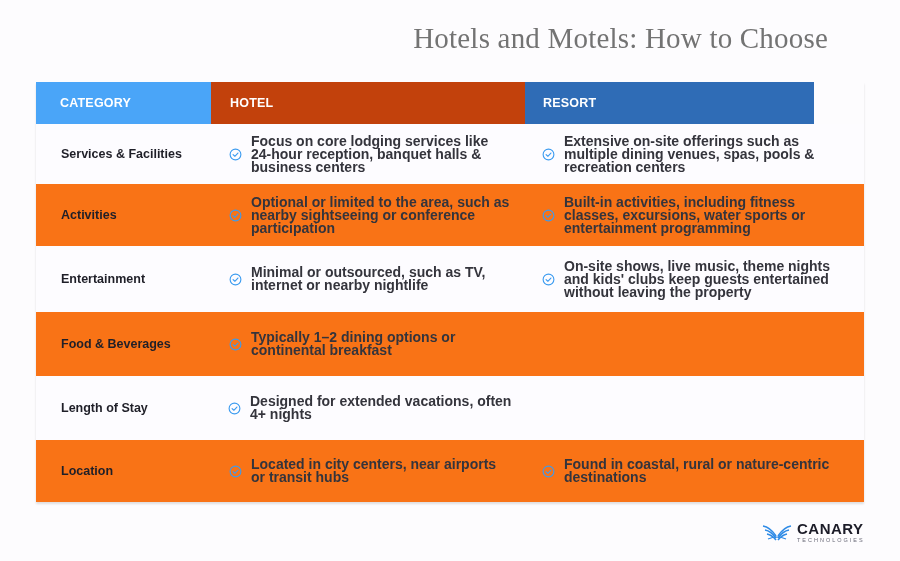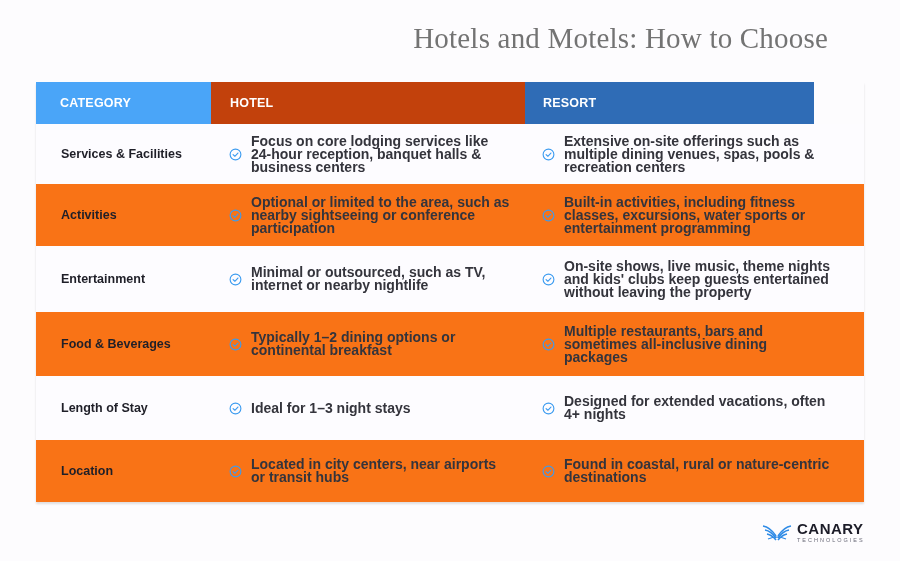--- a/index.html
+++ b/index.html
@@ -111,38 +111,24 @@
 
   <div class="row even" style="height:64px">
     <div class="cell-cat">Food &amp; Beverages</div>
     <div class="cell hotel">
       <svg class="check" viewBox="0 0 14 14">
           <circle cx="7" cy="7" r="5.8" fill="none" stroke="#3b9bf0" stroke-width="1.2"></circle>
           <path d="M4.4 7.1 L6.3 8.9 L9.6 5.4" fill="none" stroke="#3b9bf0" stroke-width="1.2" stroke-linecap="round" stroke-linejoin="round"></path>
         </svg>
       <span class="cell-text">Typically 1–2 dining options or continental breakfast</span>
     </div>
-    <div class="cell resort">
-      <svg class="check" viewBox="0 0 14 14">
-          <circle cx="7" cy="7" r="5.8" fill="none" stroke="#3b9bf0" stroke-width="1.2"></circle>
-          <path d="M4.4 7.1 L6.3 8.9 L9.6 5.4" fill="none" stroke="#3b9bf0" stroke-width="1.2" stroke-linecap="round" stroke-linejoin="round"></path>
-        </svg>
-      <span class="cell-text">Multiple restaurants, bars and sometimes all-inclusive dining packages</span>
-    </div>
   </div>
 
   <div class="row odd" style="height:64px">
     <div class="cell-cat">Length of Stay</div>
-    <div class="cell hotel">
-      <svg class="check" viewBox="0 0 14 14">
-          <circle cx="7" cy="7" r="5.8" fill="none" stroke="#3b9bf0" stroke-width="1.2"></circle>
-          <path d="M4.4 7.1 L6.3 8.9 L9.6 5.4" fill="none" stroke="#3b9bf0" stroke-width="1.2" stroke-linecap="round" stroke-linejoin="round"></path>
-        </svg>
-      <span class="cell-text">Ideal for 1–3 night stays</span>
-    </div>
     <div class="cell resort">
       <svg class="check" viewBox="0 0 14 14">
           <circle cx="7" cy="7" r="5.8" fill="none" stroke="#3b9bf0" stroke-width="1.2"></circle>
           <path d="M4.4 7.1 L6.3 8.9 L9.6 5.4" fill="none" stroke="#3b9bf0" stroke-width="1.2" stroke-linecap="round" stroke-linejoin="round"></path>
         </svg>
       <span class="cell-text">Designed for extended vacations, often 4+ nights</span>
     </div>
   </div>
 
   <div class="row even" style="height:62px">

